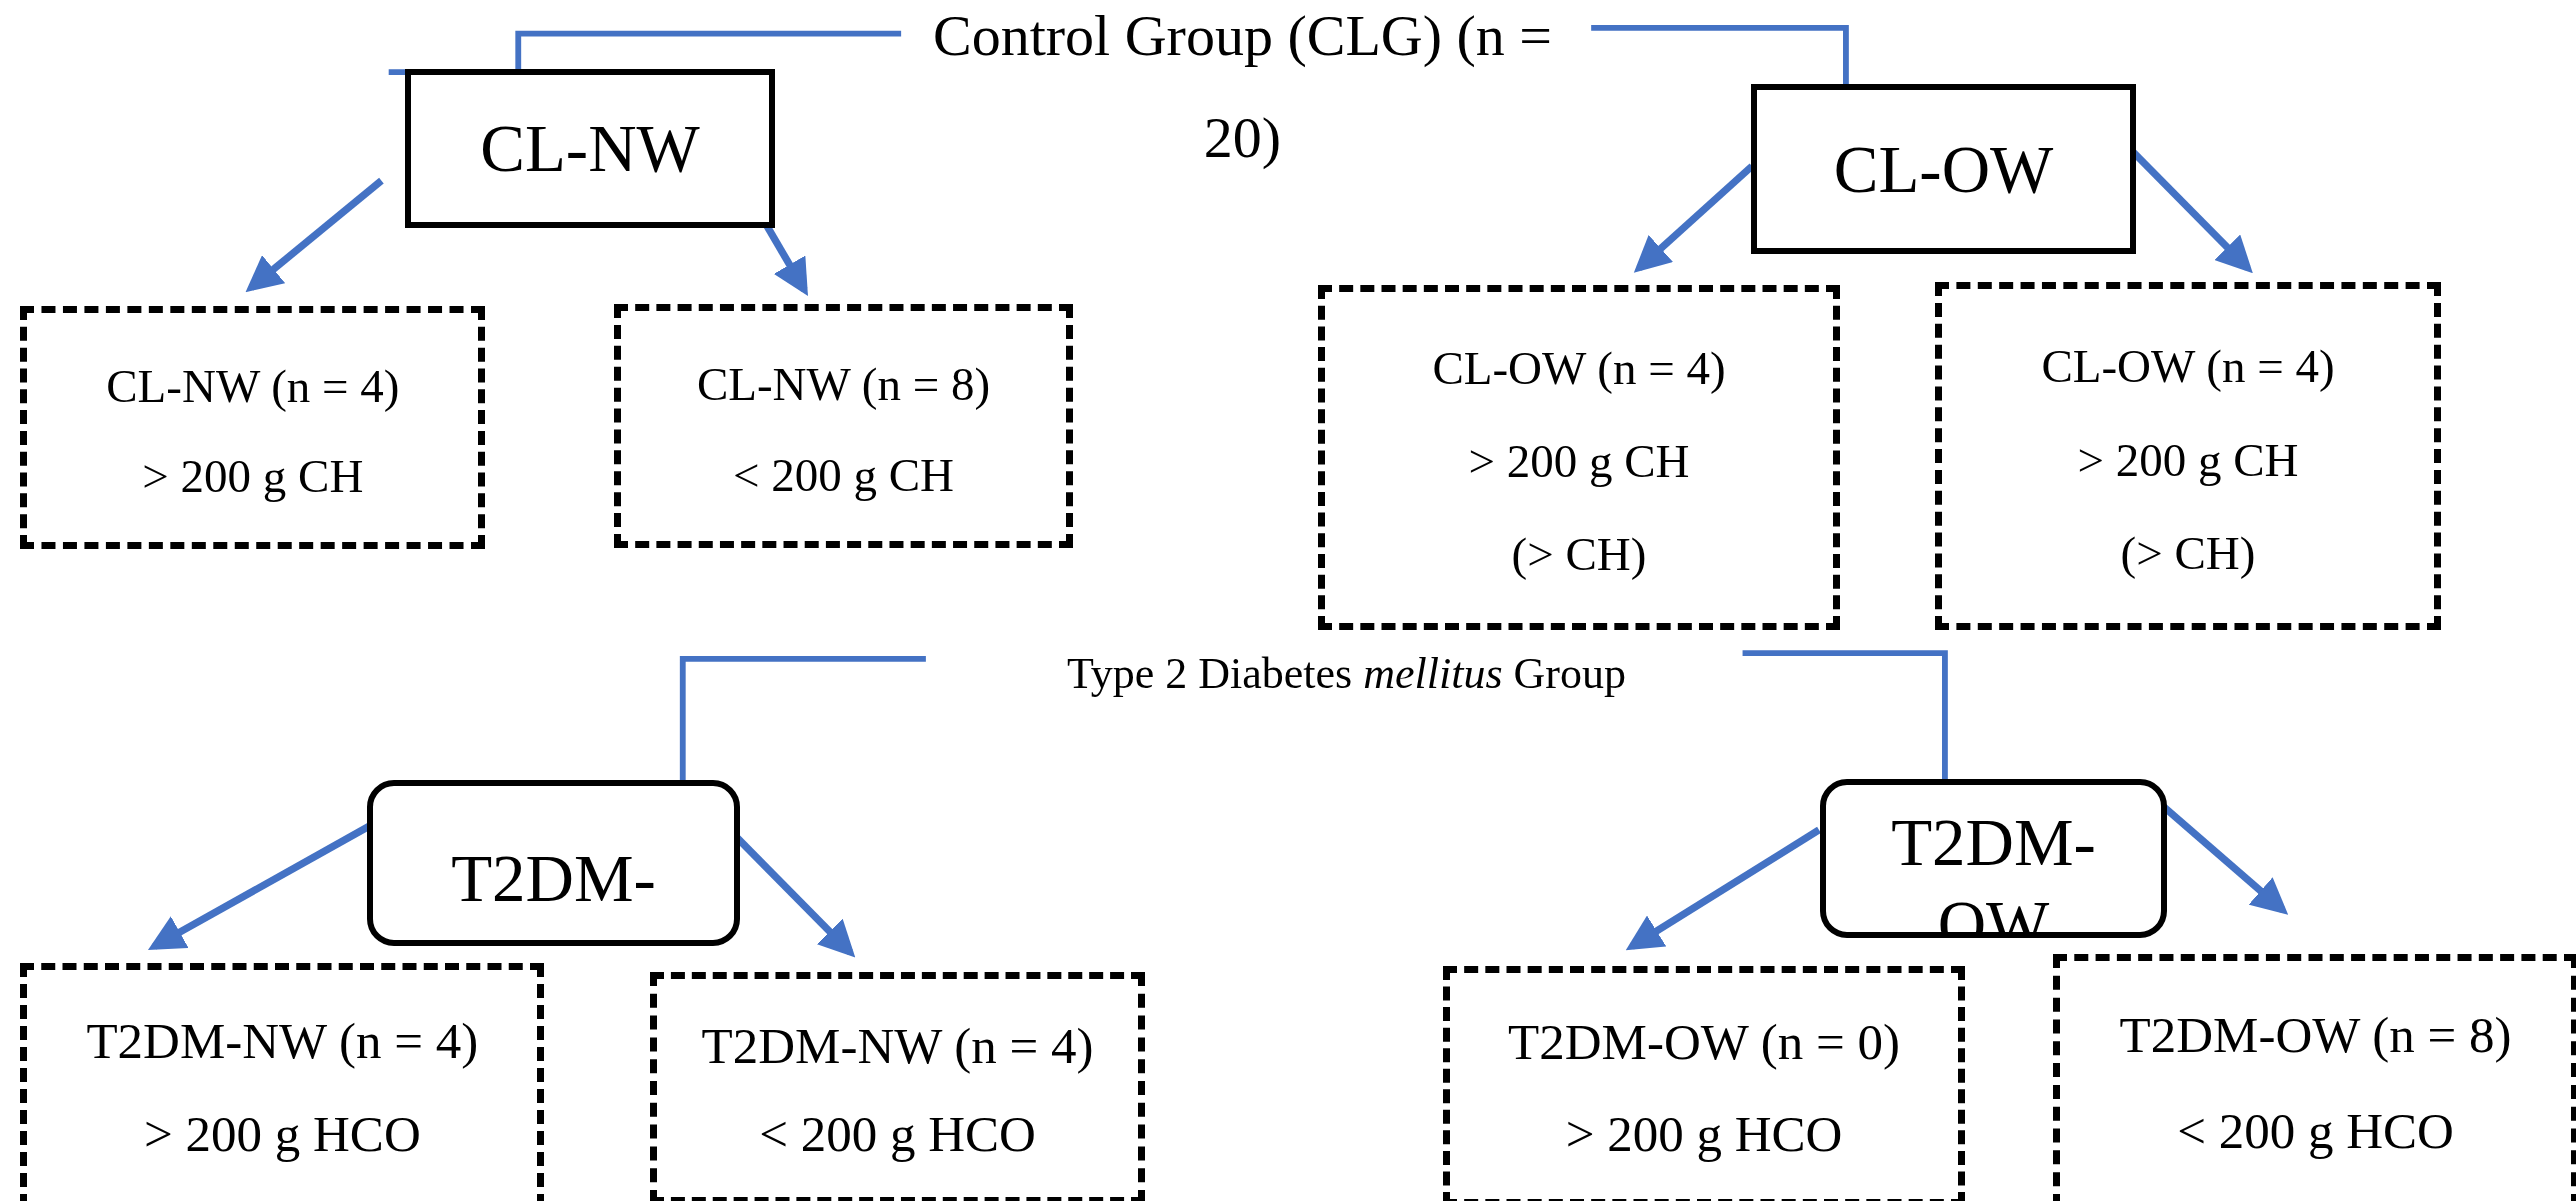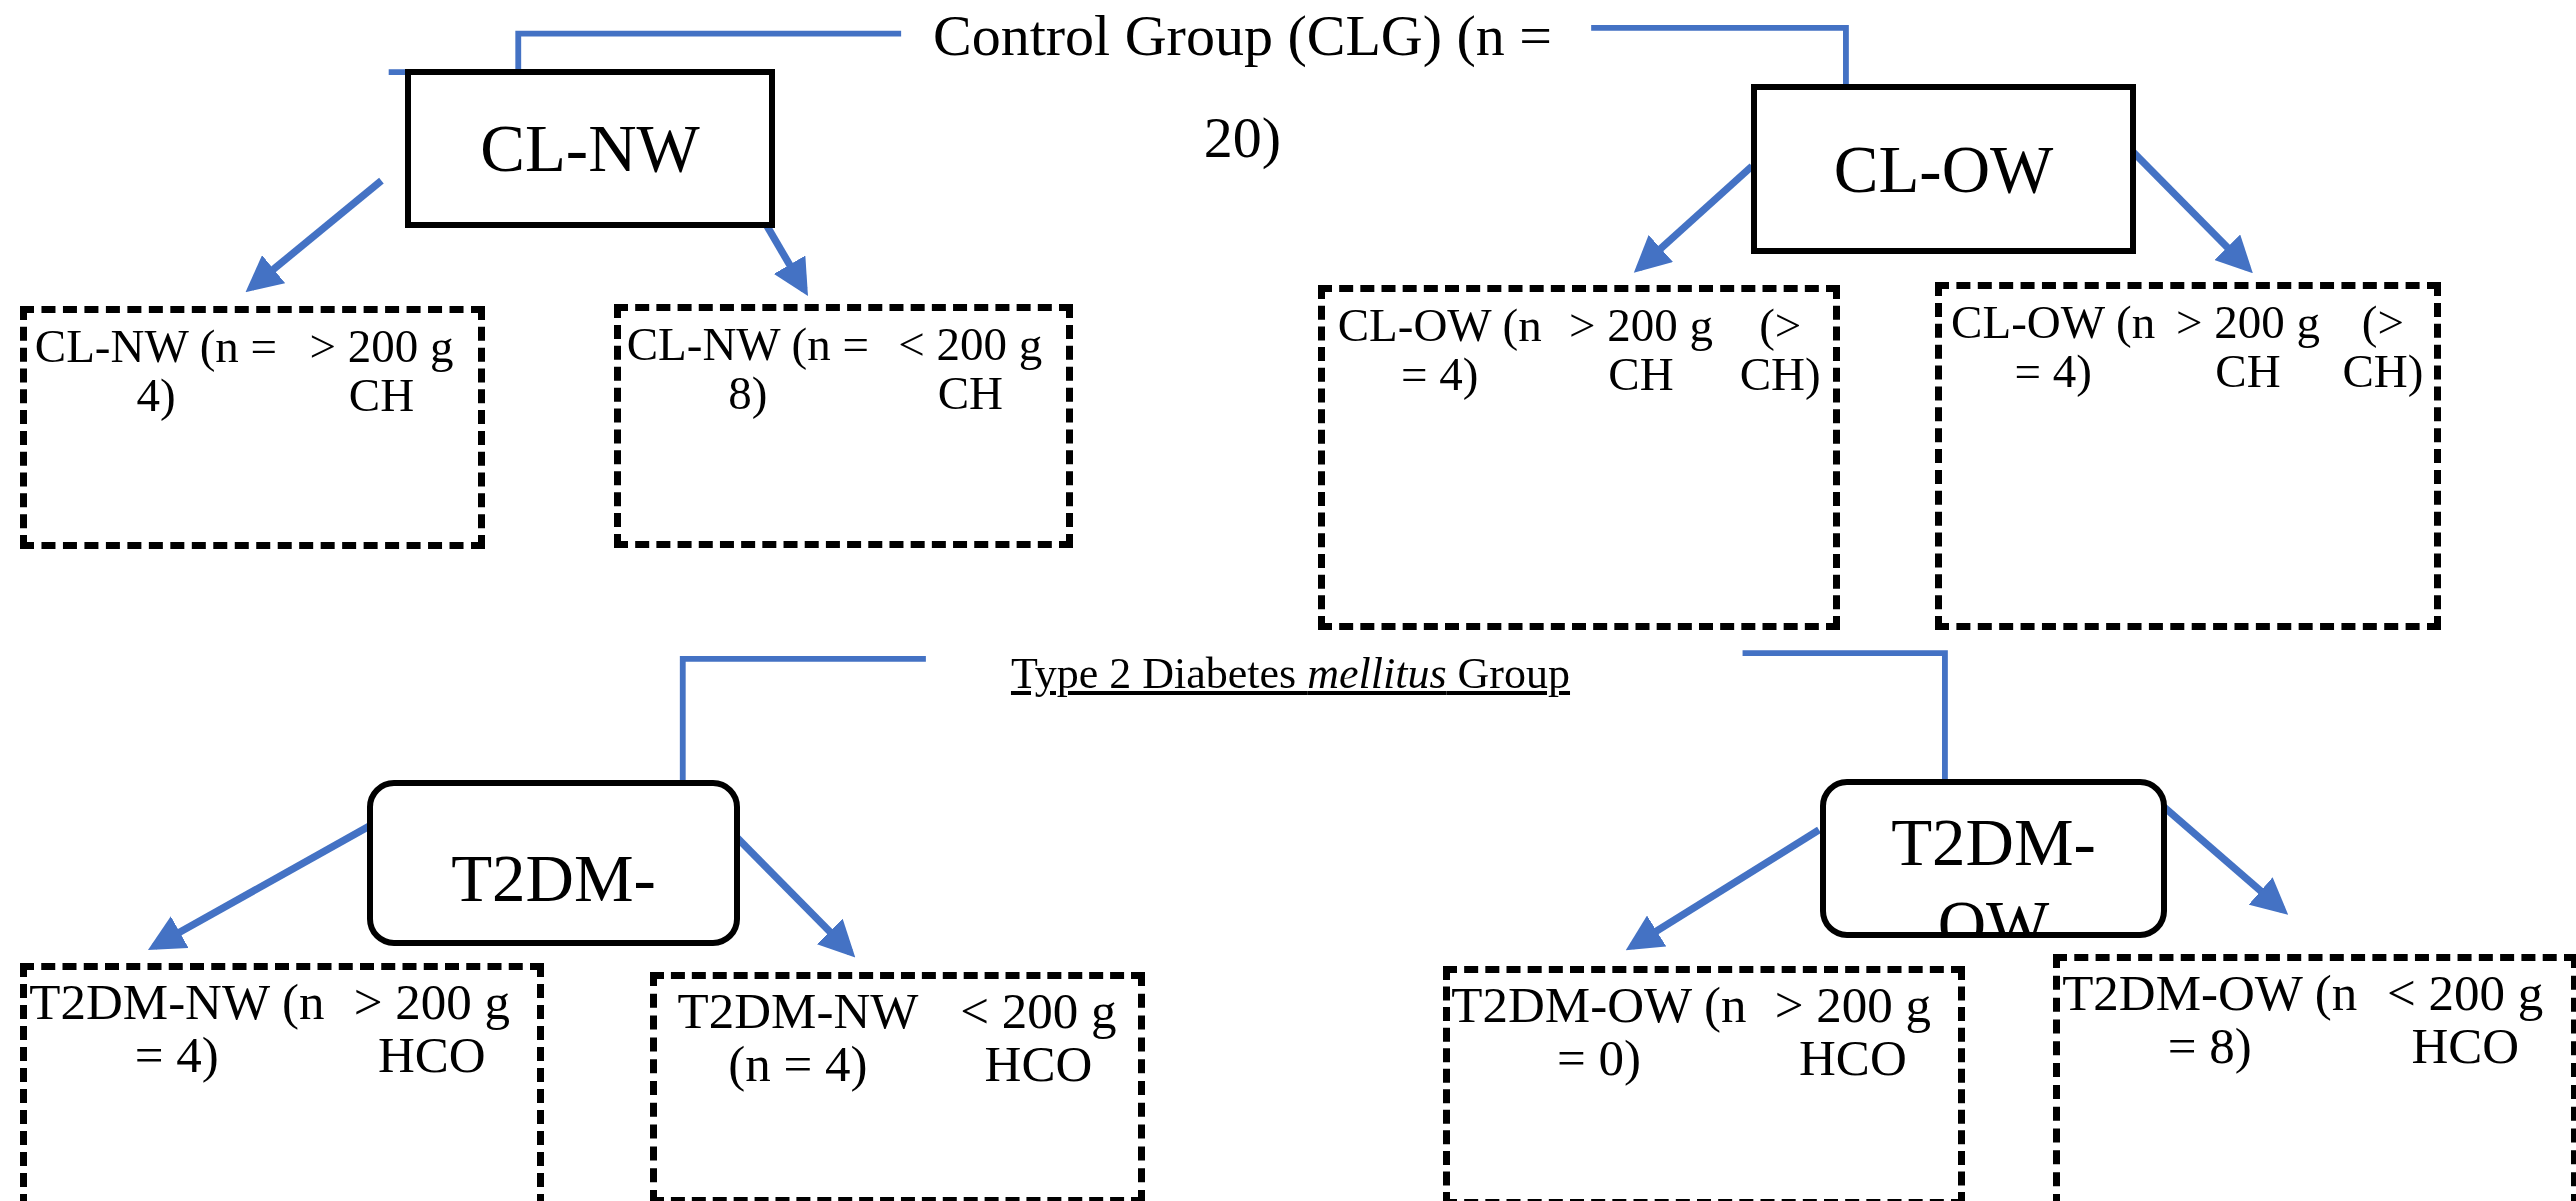--- a/index.html
+++ b/index.html
@@ -20,21 +20,21 @@
     display:flex; align-items:center; justify-content:center;
     font-size:67px; overflow:hidden;
   }
   .solidbox.rel { display:block; position:absolute;border-radius:27px; }
   .solidbox .l1, .solidbox .l2 {
     position:absolute; left:0; width:100%; text-align:center; line-height:1;
   }
 
   .leaf {
     position:absolute; border:7.3px dashed #000; background:#fff;
-    display:flex; flex-direction:row; justify-content:space-evenly;
+    display:flex; flex-direction:column; justify-content:space-evenly;
     text-align:center; line-height:1.05;
   }
   .leaf.small { font-size:47px; padding-top:8.7px; }
   .leaf.large { font-size:51px; padding-top:5.8px; }
   .leaf span { display:block; }
 </style>
 </head>
 <body>
 
 <div class="stage">
@@ -83,21 +83,21 @@
     <span>CL-OW (n = 4)</span>
     <span>&gt; 200 g CH</span>
     <span>(&gt; CH)</span>
   </div>
   <div class="leaf small" style="left:1935px; top:282px; width:492px; height:325px;">
     <span>CL-OW (n = 4)</span>
     <span>&gt; 200 g CH</span>
     <span>(&gt; CH)</span>
   </div>
 
-  <div class="title mid" style="left:890px; top:651px; width:801px;text-decoration:underline;">
+  <div class="title mid" style="left:946px; top:651px; width:801px;">
     <span>Type 2 Diabetes </span><span class="it">mellitus</span><span> Group</span>
   </div>
 
   <div class="solidbox rel" style="left:367px; top:780px; width:361px; height:154px;">
     <span class="l1" style="top:38%;">T2DM-</span>
 
   </div>
   <div class="solidbox rel" style="left:1820px; top:779px; width:335px; height:147px;">
     <span class="l1" style="top:16%;">T2DM-</span>
     <span class="l2" style="top:72%;">OW</span>

